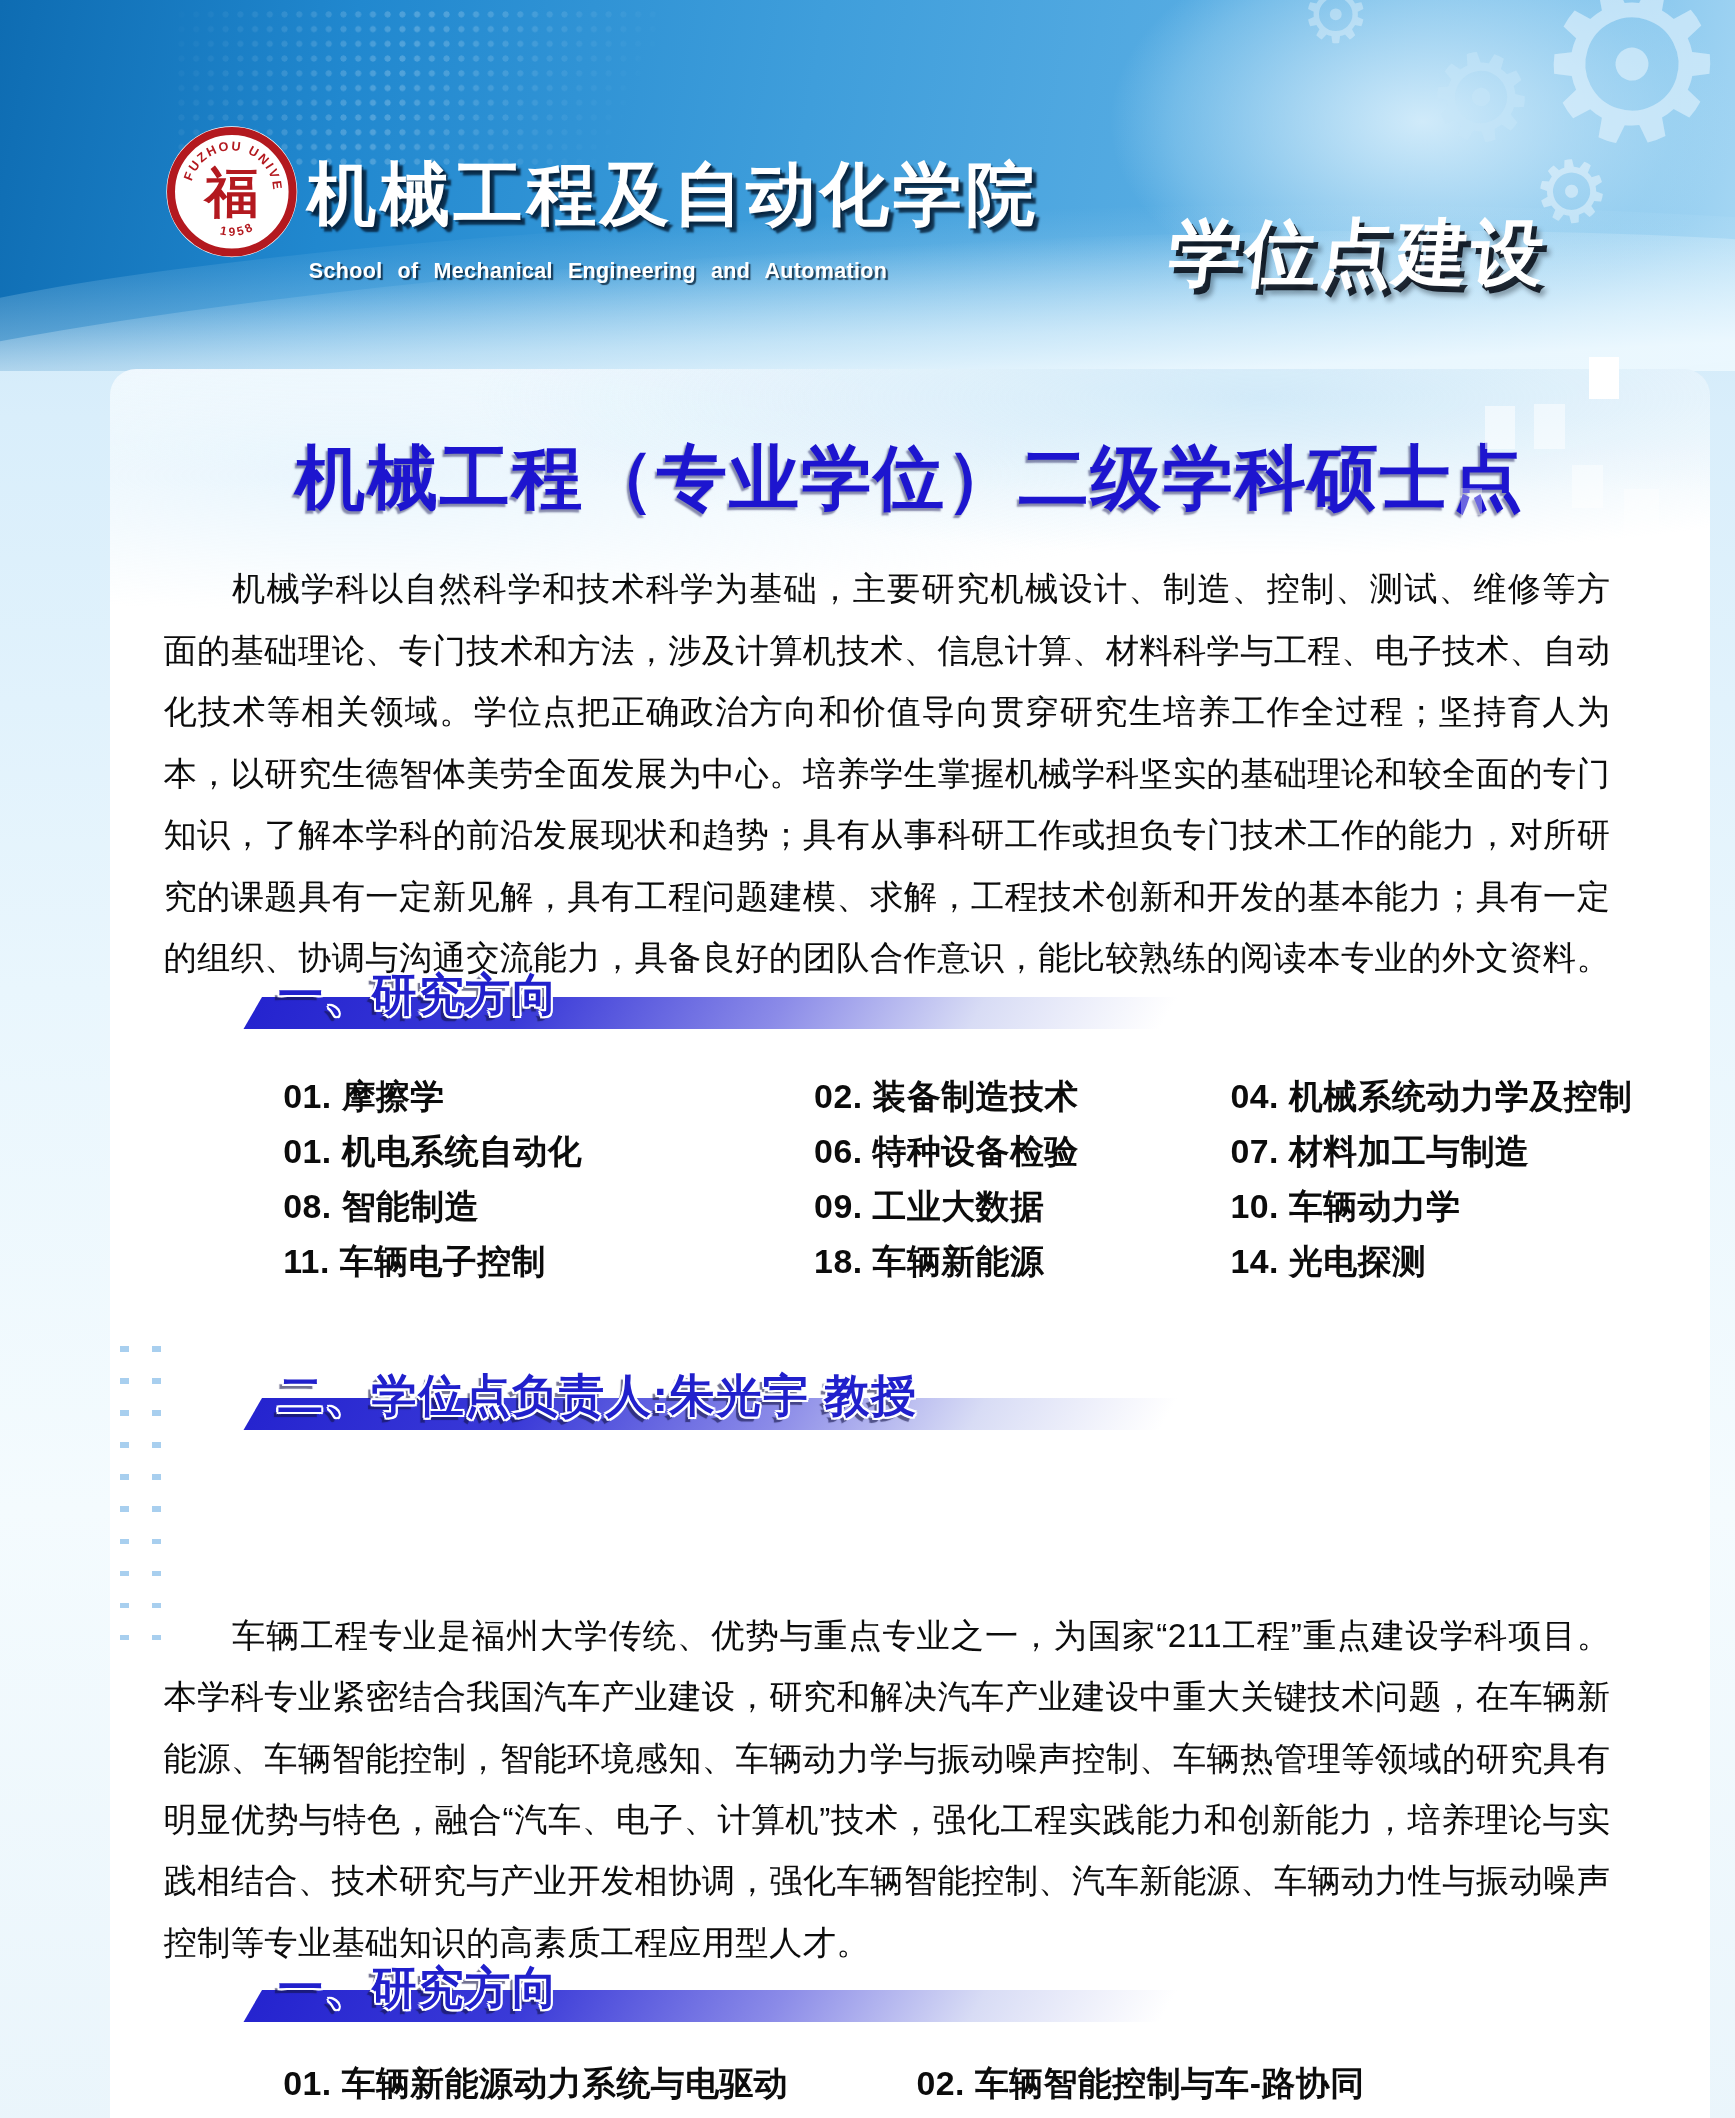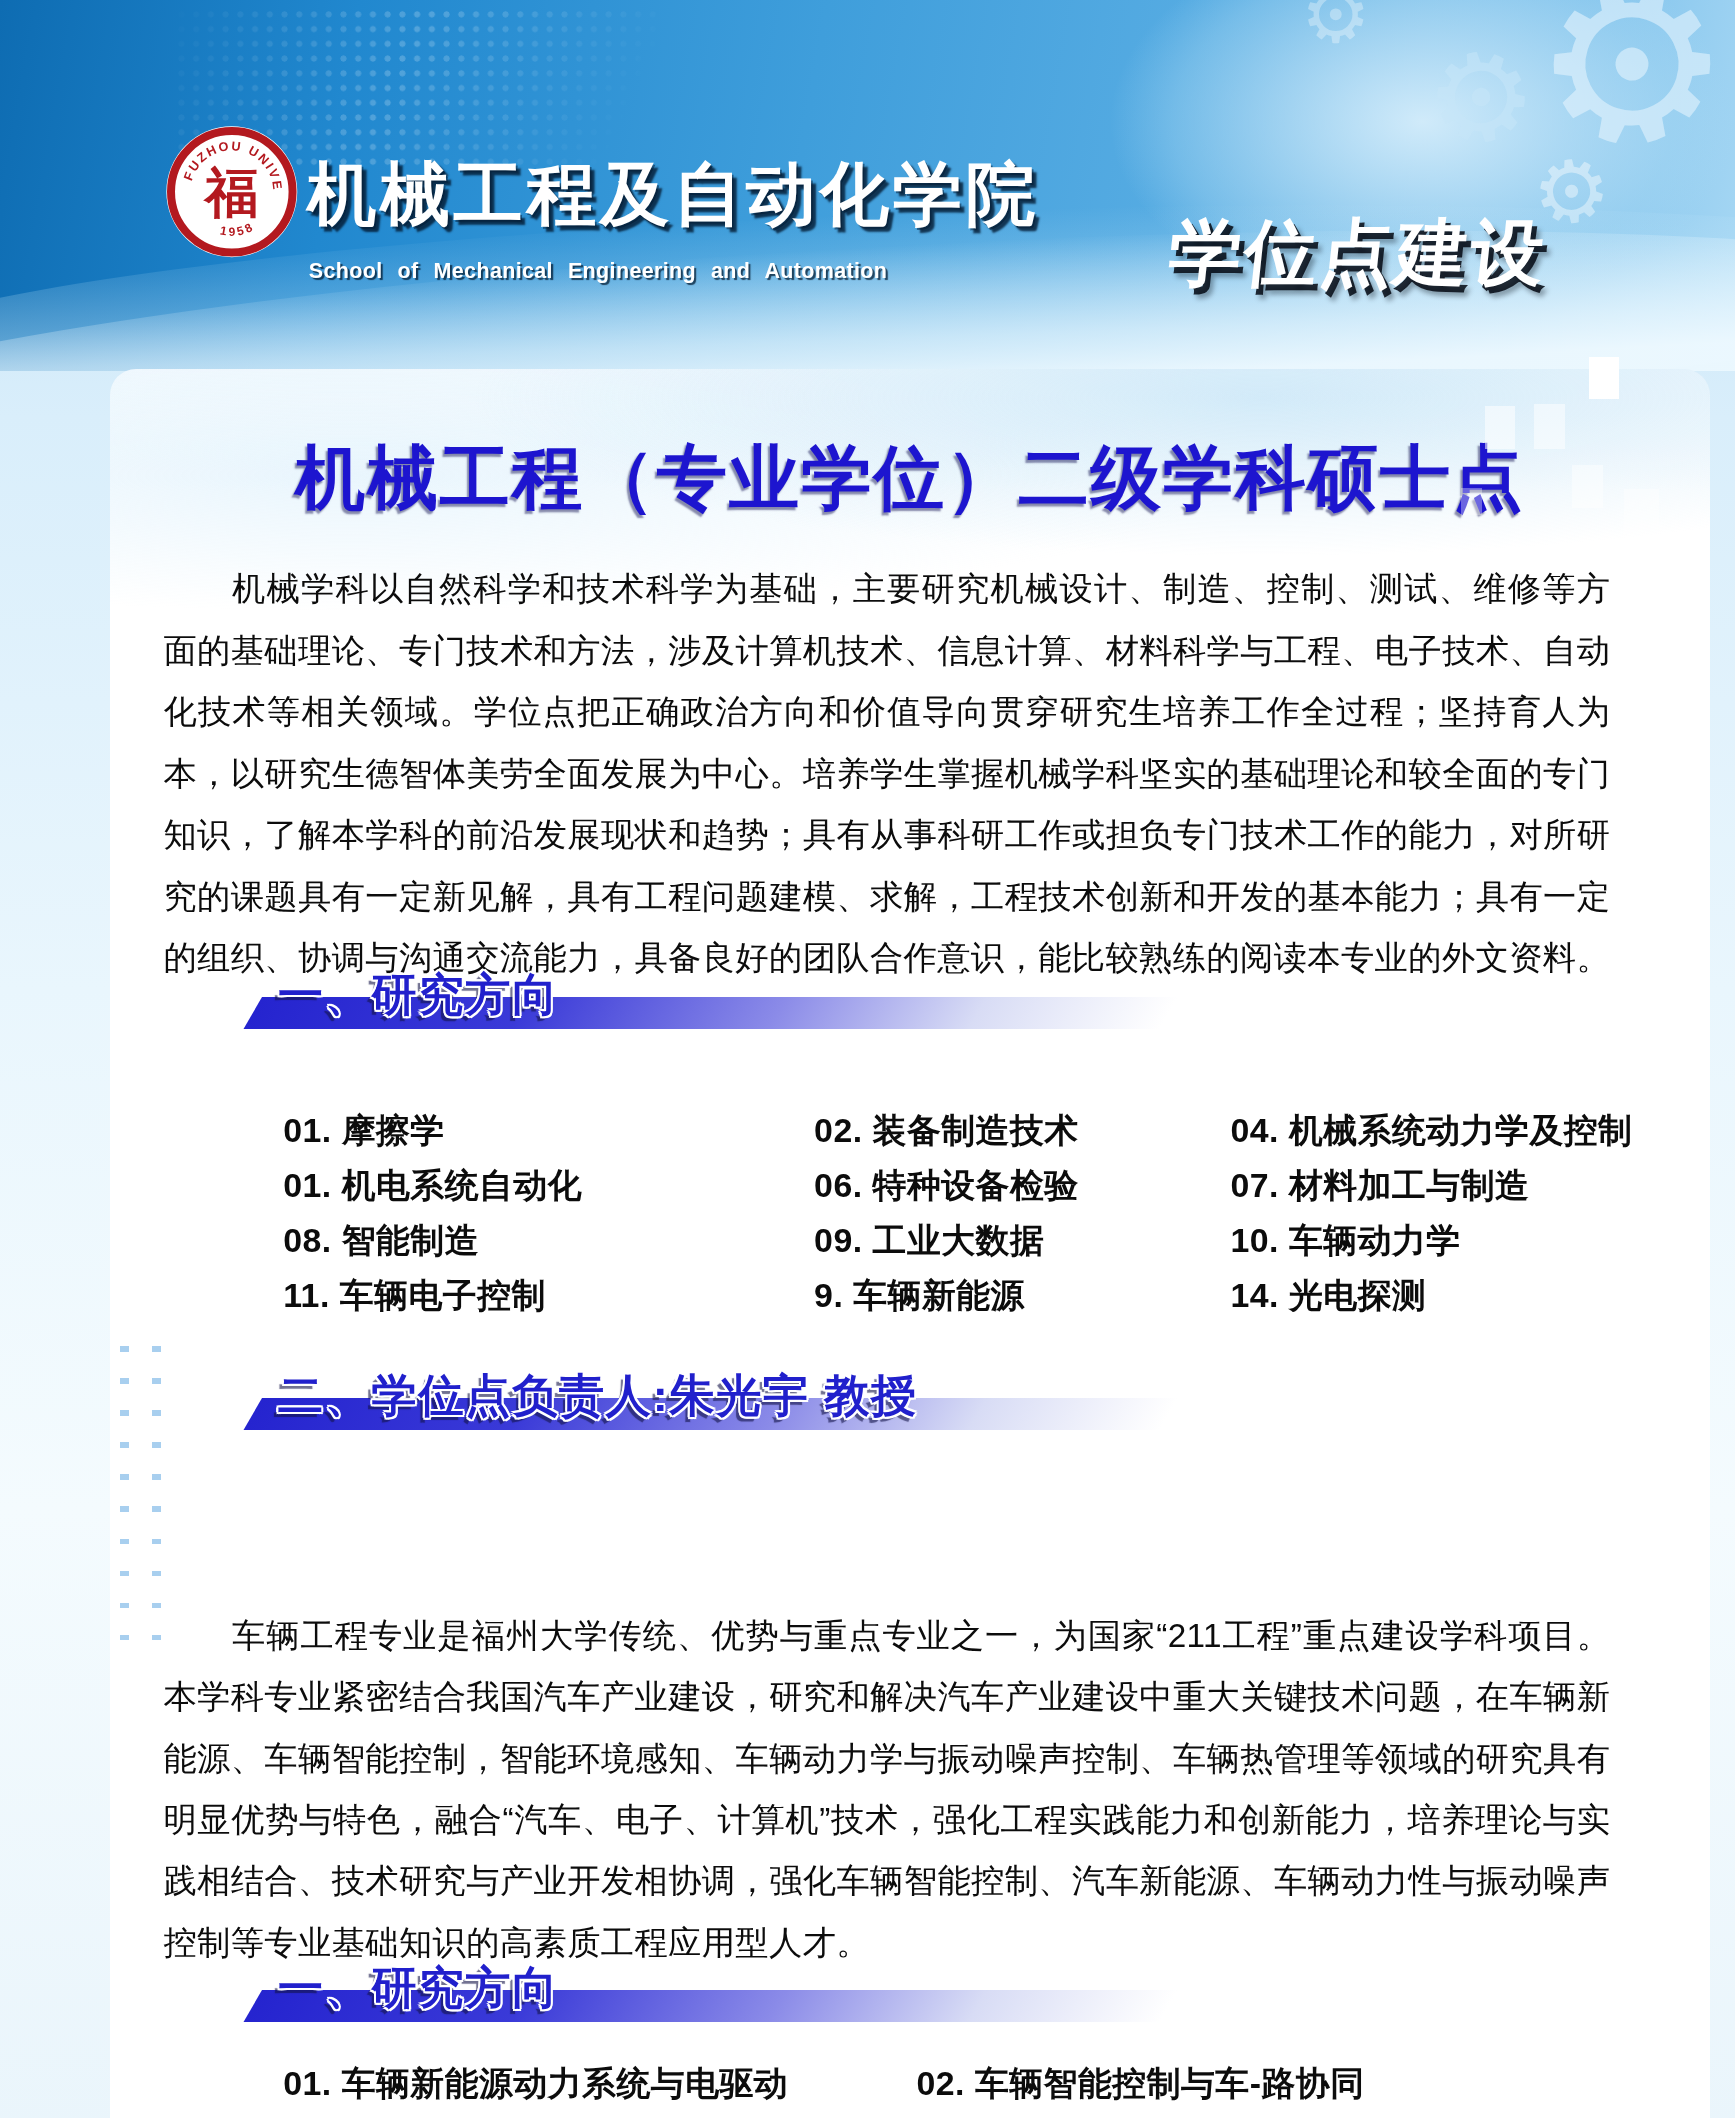--- a/index.html
+++ b/index.html
@@ -59,21 +59,21 @@
     text-shadow:
       -.09vw -.09vw 0 #fff,.09vw -.09vw 0 #fff,-.09vw .09vw 0 #fff,.09vw .09vw 0 #fff,
       -.12vw 0 0 #fff,.12vw 0 0 #fff,0 -.12vw 0 #fff,0 .12vw 0 #fff,
       -.25vw .3vw .05vw rgba(18,18,70,.6);}
   .bar-b1{left:8.8vw;top:36.2vw;}   .txt-b1{left:9.7vw;top:34.35vw;}
   .bar-b2{left:8.8vw;top:59.3vw;}   .txt-b2{left:9.7vw;top:57.45vw;}
   .bar-b3{left:8.8vw;top:93.4vw;}   .txt-b3{left:9.7vw;top:91.55vw;}
   
   .rlist{position:absolute;left:10vw;display:grid;column-gap:0;}
   .rlist-item{font-size:1.95vw;font-weight:700;color:#0c0c0c;white-space:nowrap;letter-spacing:.03vw;}
-  .rlist1{top:40.6vw;width:80vw;grid-template-columns:30.6vw 24vw 25.4vw;grid-auto-rows:3.17vw;margin-top:34px;}
+  .rlist1{top:40.6vw;width:80vw;grid-template-columns:30.6vw 24vw 25.4vw;grid-auto-rows:3.17vw;}
   .rlist2{top:97.5vw;width:80vw;grid-template-columns:36.5vw 43.5vw;grid-auto-rows:3.1vw;}
   
   .dotcol{position:absolute;width:.5vw;top:56.3vw;height:17.7vw;
     background:repeating-linear-gradient(180deg,rgba(110,175,228,.6) 0 .32vw,transparent .32vw 1.85vw);}
   .dc1{left:.6vw;} .dc2{left:2.45vw;}
   
   .sq{position:absolute;}
   .sq1{left:91.6vw;top:20.6vw;width:1.7vw;height:2.4vw;background:#fff;}
   .sq2{left:85.6vw;top:23.4vw;width:1.7vw;height:2.5vw;background:rgba(255,255,255,.55);}
   .sq3{left:88.4vw;top:23.3vw;width:1.8vw;height:2.6vw;background:rgba(255,255,255,.5);}
@@ -132,21 +132,21 @@
         <div class="rlist-item">01. 摩擦学</div>
         <div class="rlist-item">02. 装备制造技术</div>
         <div class="rlist-item">04. 机械系统动力学及控制</div>
         <div class="rlist-item">01. 机电系统自动化</div>
         <div class="rlist-item">06. 特种设备检验</div>
         <div class="rlist-item">07. 材料加工与制造</div>
         <div class="rlist-item">08. 智能制造</div>
         <div class="rlist-item">09. 工业大数据</div>
         <div class="rlist-item">10. 车辆动力学</div>
         <div class="rlist-item">11. 车辆电子控制</div>
-        <div class="rlist-item">9. 车辆新能源</div>
+        <div class="rlist-item">18. 车辆新能源</div>
         <div class="rlist-item">14. 光电探测</div>
       </div>
 
     <div class="banner-bar bar-b2"></div>
     <div class="banner-text txt-b2">二、学位点负责人:朱光宇 教授</div>
 
     <div class="sec-intro p2">车辆工程专业是福州大学传统、优势与重点专业之一，为国家“211工程”重点建设学科项目。本学科专业紧密结合我国汽车产业建设，研究和解决汽车产业建设中重大关键技术问题，在车辆新能源、车辆智能控制，智能环境感知、车辆动力学与振动噪声控制、车辆热管理等领域的研究具有明显优势与特色，融合“汽车、电子、计算机”技术，强化工程实践能力和创新能力，培养理论与实践相结合、技术研究与产业开发相协调，强化车辆智能控制、汽车新能源、车辆动力性与振动噪声控制等专业基础知识的高素质工程应用型人才。</div>
 
     <div class="banner-bar bar-b3"></div>
     <div class="banner-text txt-b3">一、研究方向</div>

